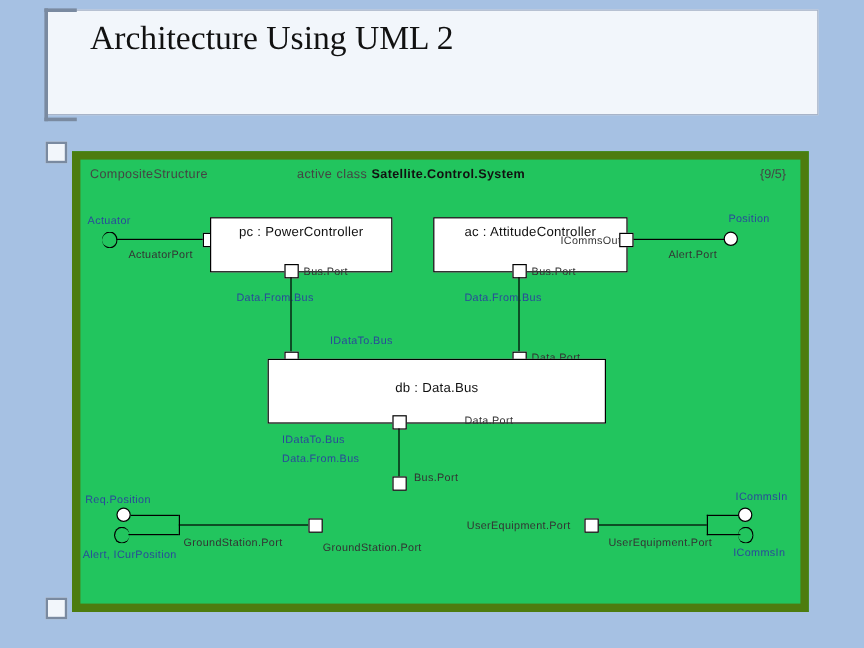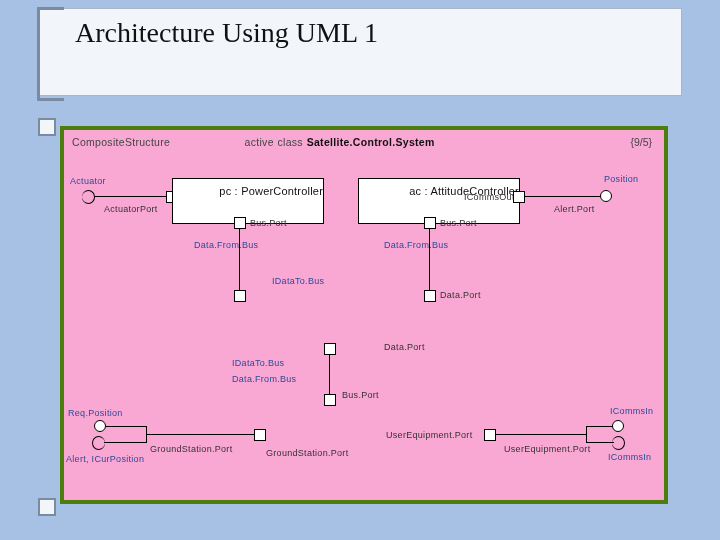--- a/index.html
+++ b/index.html
@@ -3,45 +3,45 @@
 <meta charset="utf-8">
 <style>
   body{margin:0;background:#a6c1e3;font-family:"Times New Roman",serif;width:720px;height:540px;overflow:hidden}
   .slide{width:720px;height:540px;position:relative}
   .titlebar{position:absolute;left:38px;top:8px;right:38px;height:88px;background:#f2f6fb;border:1px solid #a8b4c8;padding:6px 36px;box-sizing:border-box}
   .titlebar::before{content:"";position:absolute;left:-2px;top:-2px;width:24px;height:88px;border-left:3px solid #7a8aa0;border-top:3px solid #7a8aa0;border-bottom:3px solid #7a8aa0}
   .title{font-size:28px;color:#111;line-height:1.25}
   .bullet{position:absolute;width:14px;height:14px;border:2px solid #7a8aa0;background:#f2f6fb}
   .bullet.b1{left:38px;top:118px}
   .bullet.b2{left:38px;top:498px}
-  .diagram{position:absolute;left:60px;top:126px;width:600px;height:370px;background:#f9a8d4;border:4px solid #4d7c0f}
+  .diagram{position:absolute;left:60px;top:126px;width:600px;height:370px;background:#22c55e;border:7px solid #4d7c0f}
   .hdr{position:absolute;left:8px;top:6px;font:10.5px Arial;color:#444;letter-spacing:.3px;word-spacing:.5px}
   .hdr b{font-weight:bold;color:#111}
   .pg{position:absolute;right:12px;top:6px;font:10.5px Arial;color:#444}
   .box{position:absolute;border:1px solid #000;background:#fff}
   .pc{left:108px;top:48px;width:150px;height:44px}
   .ac{left:294px;top:48px;width:160px;height:44px}
   .db{left:156px;top:166px;width:280px;height:52px}
   .cc{left:196px;top:270px;width:230px;height:46px}
-  .name{font:11px Arial;color:#111;text-align:right;padding-top:6px;letter-spacing:.2px}
+  .name{font:11px Arial;color:#111;text-align:center;padding-top:6px;letter-spacing:.2px}
   .port{position:absolute;width:10px;height:10px;border:1px solid #000;background:#fff}
   .lbl{position:absolute;font:9px Arial;color:#333;white-space:nowrap;letter-spacing:.3px}
   .lball{position:absolute;width:10px;height:10px;border:1.2px solid #000;border-radius:50%;background:#fff}
   .sock{position:absolute;width:12px;height:12px;border:1.2px solid #000;border-left:none;border-radius:50%;background:transparent}
   .sockL{position:absolute;width:12px;height:12px;border:1.2px solid #000;border-right:none;border-radius:50%;background:transparent}
   .line{position:absolute;background:#000}
   .h{height:1px}
   .v{width:1px}
 </style>
 </head>
 <body>
 
 <div class="slide">
   <div class="titlebar">
-    <div class="title">Architecture Using UML 1</div>
+    <div class="title">Architecture Using UML 2</div>
   </div>
   <div class="bullet b1"></div>
   <div class="bullet b2"></div>
 
   <div class="diagram">
     <div class="hdr">
       <span>CompositeStructure</span>
       &nbsp;&nbsp;&nbsp;&nbsp;&nbsp;&nbsp;&nbsp;&nbsp;&nbsp;&nbsp;&nbsp;&nbsp;&nbsp;&nbsp;&nbsp;&nbsp;&nbsp;&nbsp;
       <span>active class</span>
       <b>Satellite.Control.System</b>
@@ -76,20 +76,23 @@
     <div class="lbl" style="left:540px;top:44px;color:#2a4a9a">Position</div>
     <div class="lbl" style="left:490px;top:74px">Alert.Port</div>
 
     <div class="line v" style="left:175px;top:98px;height:62px"></div>
     <div class="line v" style="left:365px;top:98px;height:62px"></div>
     <div class="port" style="left:170px;top:160px"></div>
     <div class="port" style="left:360px;top:160px"></div>
     <div class="lbl" style="left:208px;top:146px;color:#2a4a9a">IDataTo.Bus</div>
     <div class="lbl" style="left:376px;top:160px">Data.Port</div>
 
+    <div class="box db">
+      <div class="name" style="padding-top:18px">db : Data.Bus</div>
+    </div>
     <div class="port" style="left:260px;top:213px"></div>
     <div class="lbl" style="left:320px;top:212px">Data.Port</div>
     <div class="lbl" style="left:168px;top:228px;color:#2a4a9a">IDataTo.Bus</div>
     <div class="lbl" style="left:168px;top:244px;color:#2a4a9a">Data.From.Bus</div>
 
     <div class="line v" style="left:265px;top:224px;height:42px"></div>
     <div class="port" style="left:260px;top:264px"></div>
     <div class="lbl" style="left:278px;top:260px">Bus.Port</div>
 
     <div class="lbl" style="left:322px;top:300px">UserEquipment.Port</div>

